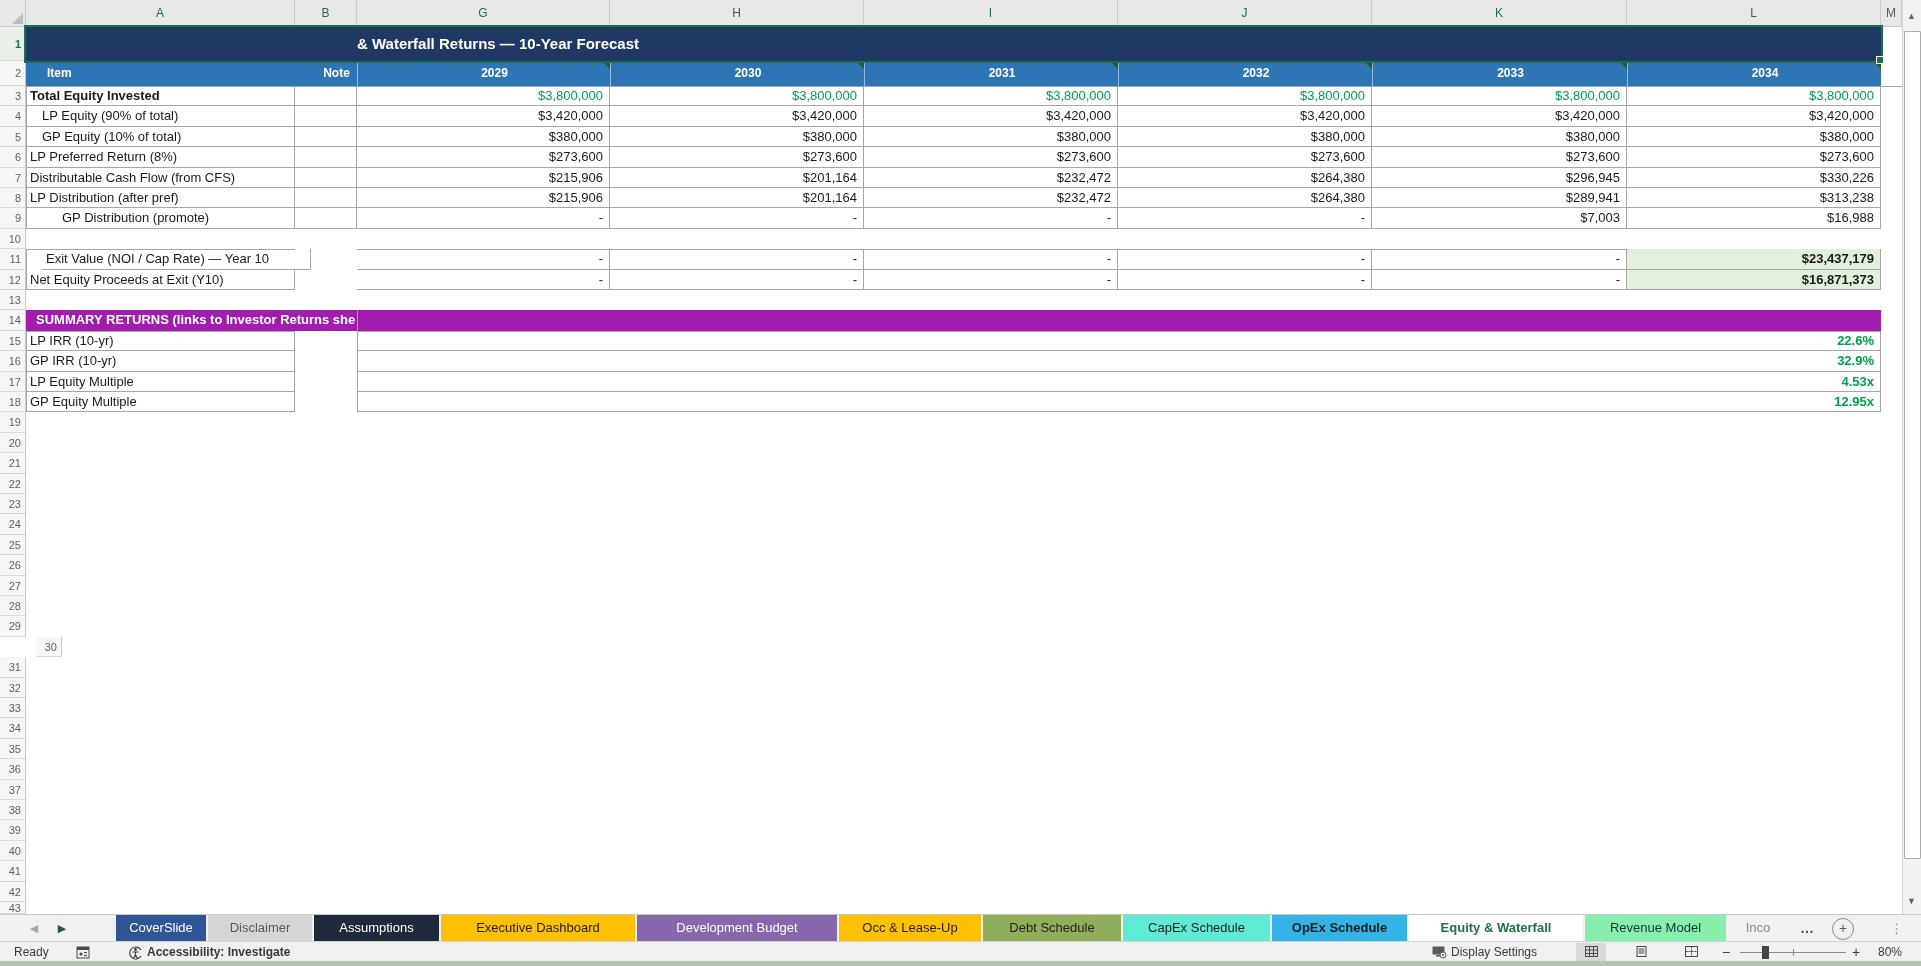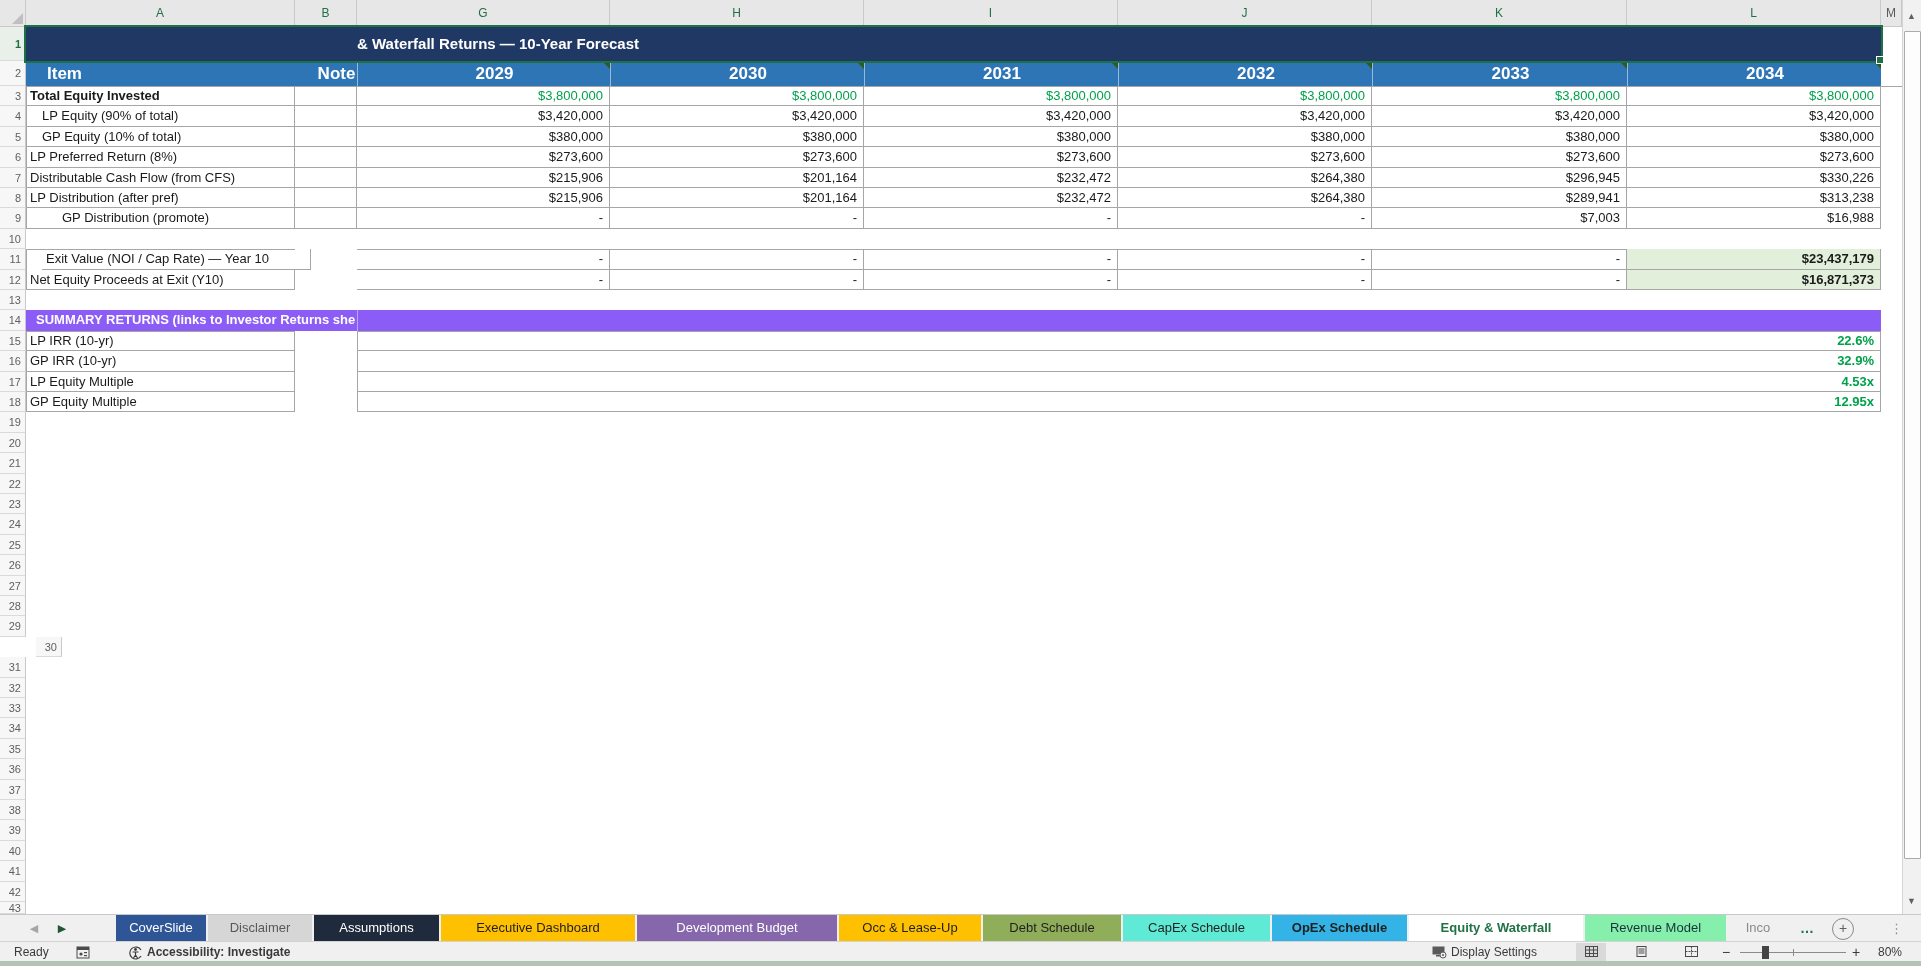--- a/index.html
+++ b/index.html
@@ -19,21 +19,21 @@
   .cell{font-size:13px;color:#1a1a1a;white-space:nowrap;overflow:hidden;}
   .lbl{padding-left:4px;}
   .lbl.indent{padding-left:16px;}
   .val{text-align:right;padding-right:6px;}
   .bold{font-weight:bold;}
   .green{color:#00A14B;}
   .hl{background:#E2EFDA;font-weight:bold;}
   .bR{border-right:1px solid #A6A6A6;} .bB{border-bottom:1px solid #A6A6A6;}
   .hline,.vline{background:#A6A6A6;}
   
-  .bluehead{background:#2E75B6;color:#fff;font-weight:bold;font-size:17px;padding-left:21px;}
+  .bluehead{background:#2E75B6;color:#fff;font-weight:bold;font-size:12px;padding-left:21px;}
   .tri{position:absolute;width:0;height:0;border-style:solid;
        border-width:0 8px 8px 0;border-color:transparent #2F5A1F transparent transparent;}
   
   #title-block{left:26px;top:27px;width:1855px;height:34px;background:#1F3864;
        outline:2px solid #1E7145;z-index:4;}
   #title-text{position:absolute;left:331px;top:0;right:6px;line-height:34px;color:#fff;
        font-weight:bold;font-size:15px;white-space:nowrap;overflow:hidden;}
   #fill-handle{left:1876px;top:56px;width:8px;height:8px;background:#1E7145;border:1px solid #fff;z-index:5;}
   
   #summary-band{background:#2E75B6;}
@@ -210,21 +210,21 @@
       <div class="abs cell val bR bB" style="left: 1118px; top: 249.2px; width: 254px; height: 20.4px; line-height: 20.4px;">-</div>
       <div class="abs cell val bR bB" style="left: 1372px; top: 249.2px; width: 255px; height: 20.4px; line-height: 20.4px;">-</div>
       <div class="abs cell val bR bB hl" style="left: 1627px; top: 249.2px; width: 254px; height: 20.4px; line-height: 20.4px;">$23,437,179</div>
       <div class="abs cell lbl bR bB" style="left: 26px; top: 269.6px; width: 269px; height: 20.4px; line-height: 20.4px;">Net Equity Proceeds at Exit (Y10)</div>
       <div class="abs cell val bR bB" style="left: 357px; top: 269.6px; width: 253px; height: 20.4px; line-height: 20.4px;">-</div>
       <div class="abs cell val bR bB" style="left: 610px; top: 269.6px; width: 254px; height: 20.4px; line-height: 20.4px;">-</div>
       <div class="abs cell val bR bB" style="left: 864px; top: 269.6px; width: 254px; height: 20.4px; line-height: 20.4px;">-</div>
       <div class="abs cell val bR bB" style="left: 1118px; top: 269.6px; width: 254px; height: 20.4px; line-height: 20.4px;">-</div>
       <div class="abs cell val bR bB" style="left: 1372px; top: 269.6px; width: 255px; height: 20.4px; line-height: 20.4px;">-</div>
       <div class="abs cell val bR bB hl" style="left: 1627px; top: 269.6px; width: 254px; height: 20.4px; line-height: 20.4px;">$16,871,373</div>
-      <div class="abs " id="summary-band" style="left: 26px; top: 310.4px; width: 1855px; height: 20.4px; background: #8b5cf6;">
+      <div class="abs " id="summary-band" style="left: 26px; top: 310.4px; width: 1855px; height: 20.4px; background: #a21caf;">
         <div class="txt">SUMMARY RETURNS (links to Investor Returns she</div>
         <div class="sep"></div>
       </div>
       <div class="abs hline" style="left: 26px; top: 330.8px; width: 269px; height: 1px;"></div>
       <div class="abs hline" style="left: 357px; top: 330.8px; width: 1524px; height: 1px;"></div>
       <div class="abs vline" style="left: 26px; top: 330.8px; width: 1px; height: 81.6px;"></div>
       <div class="abs vline" style="left: 357px; top: 330.8px; width: 1px; height: 81.6px;"></div>
       <div class="abs cell lbl bR bB" style="left: 26px; top: 330.8px; width: 269px; height: 20.4px; line-height: 20.4px;">LP IRR (10-yr)</div>
       <div class="abs cell val bR bB green bold" style="left: 357px; top: 330.8px; width: 1524px; height: 20.4px; line-height: 20.4px;">22.6%</div>
       <div class="abs cell lbl bR bB" style="left: 26px; top: 351.2px; width: 269px; height: 20.4px; line-height: 20.4px;">GP IRR (10-yr)</div>

